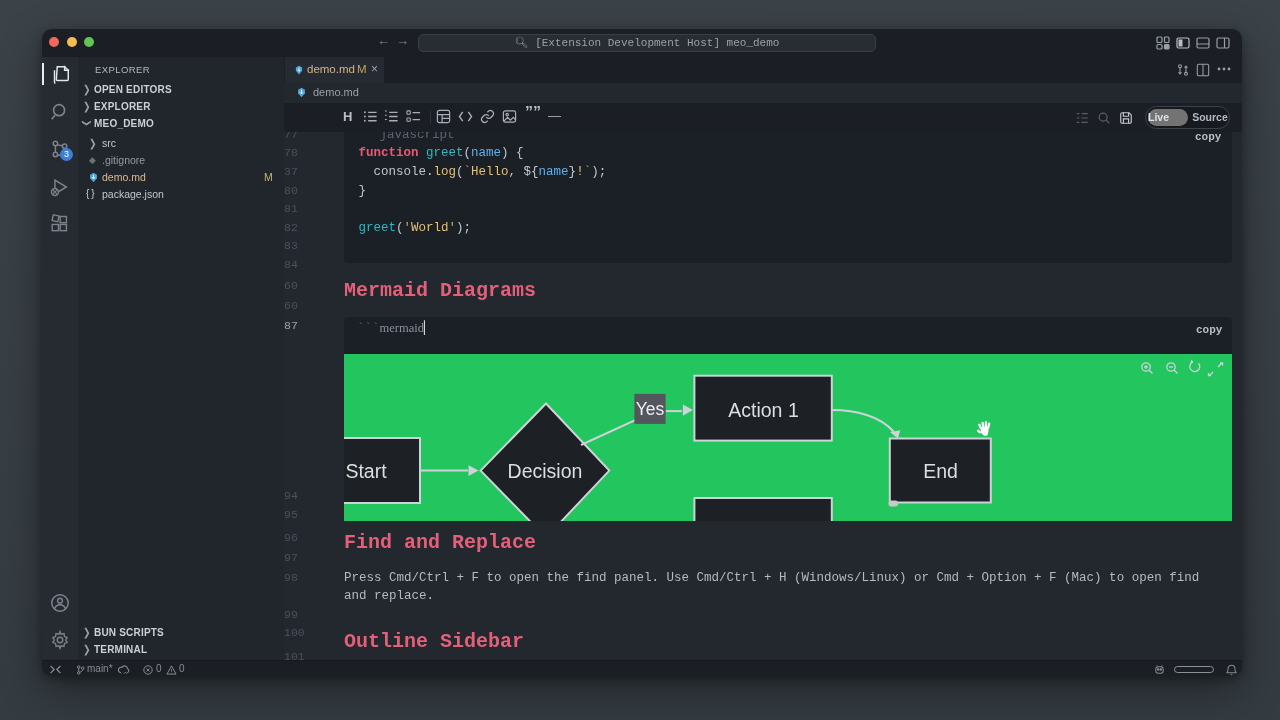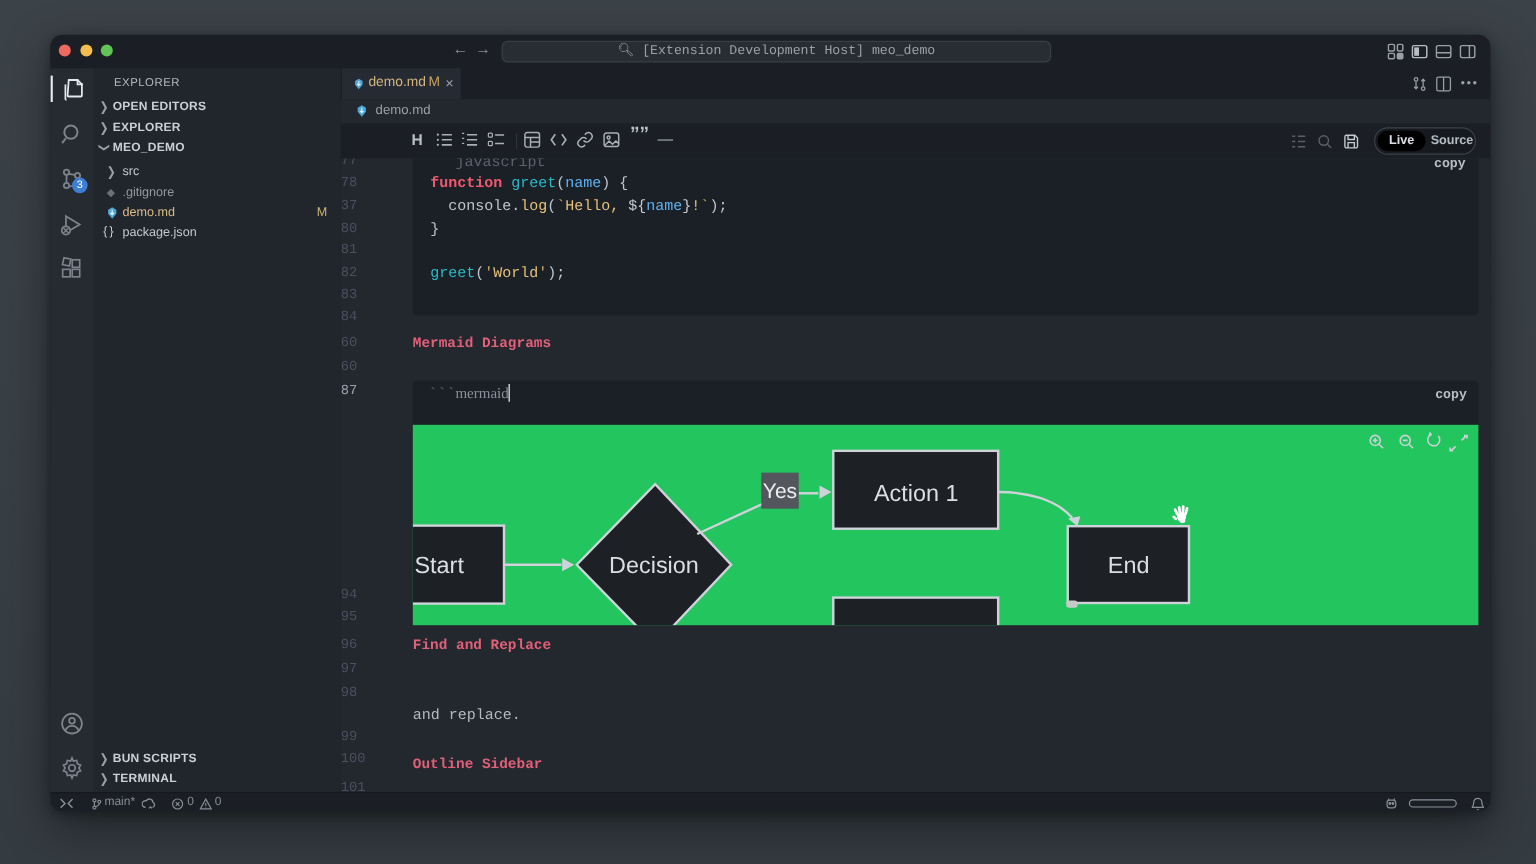--- a/index.html
+++ b/index.html
@@ -24,21 +24,21 @@
   #editor{position:absolute;left:242px;top:28px;width:958px;height:603px;background:#23272e;}
   #tabbar{position:absolute;left:0;top:0;width:958px;height:26px;background:#1b1e24;}
   #tab1{position:absolute;left:1px;top:0;width:99px;height:26px;background:#262b33;color:#d3b57f;font-size:11.5px;}
   #crumbs{position:absolute;left:0;top:26px;width:958px;height:20px;color:#9aa0a8;font-size:11px;background:#23272e;}
   #mdtoolbar{position:absolute;left:0;top:46px;width:958px;height:29px;background:#1b1e24;color:#a9afb8;}
   .tbi{position:absolute;top:7px;height:15px;line-height:15px;}
   #content{position:absolute;left:0;top:75px;width:958px;height:528px;background:#23272e;overflow:hidden;font-family:"Liberation Mono",monospace;}
   .lnum{position:absolute;width:38px;left:0;font-size:11.5px;color:#49505e;font-family:"Liberation Mono",monospace;}
   .cur{color:#99a1ad;}
   .codeline{position:absolute;left:74.5px;font-size:12.5px;white-space:pre;color:#bfc5ce;font-family:"Liberation Mono",monospace;}
-  .mdh{position:absolute;left:60px;font-size:12px;font-weight:bold;color:#e2607a;font-family:"Liberation Mono",monospace;white-space:pre;}
+  .mdh{position:absolute;left:60px;font-size:20px;font-weight:bold;color:#e2607a;font-family:"Liberation Mono",monospace;white-space:pre;}
   .copylab{position:absolute;font-size:11px;font-weight:bold;color:#b9bec6;font-family:"Liberation Mono",monospace;}
   #codeblock{position:absolute;left:60px;top:0px;width:888px;height:130.5px;background:#1b1f26;border-radius:0 0 4px 4px;}
   #mermaidblock{position:absolute;left:60px;top:185px;width:888px;height:185.5px;background:#1b1f26;border-radius:4px;}
   #mermaidinner{position:absolute;left:0px;top:37px;width:888px;height:166.5px;background:#22c55e;overflow:hidden;}
   .kw{color:#ef596f;font-weight:bold;}
   .fn{color:#2bbac5;}
   .par{color:#5fb0ef;}
   .str{color:#e5c07b;}
   .strq{color:#c8a868;}
   .dim{color:#5c6370;}
@@ -237,21 +237,21 @@
         </svg>
       <svg class="abs" style="left:813px;top:8px;opacity:.45" width="14" height="14" viewBox="0 0 16 16" fill="none" stroke="#a9afb8" stroke-width="1.4">
           <circle cx="7" cy="7" r="4.5"></circle>
           <line x1="10.5" y1="10.5" x2="14" y2="14"></line>
         </svg>
       <svg class="abs" style="left:835px;top:8px" width="14" height="14" viewBox="0 0 16 16" fill="none" stroke="#c6cbd2" stroke-width="1.3">
           <path d="M2 3.5A1.5 1.5 0 0 1 3.5 2h8L14 4.5v8a1.5 1.5 0 0 1-1.5 1.5h-9A1.5 1.5 0 0 1 2 12.5z"></path>
           <path d="M5 2v4h6V2M5 14v-5h6v5"></path>
         </svg>
       <div class="abs" style="left:861px;top:2.5px;width:85px;height:23px;border:1px solid #3c424a;border-radius:12px;background:#16191e;">
-        <div class="abs" style="left:2px;top:2px;width:40px;height:17px;background:#000000;border-radius:9px;color:#dde0e5;font-size:10.5px;font-weight:bold;text-align:center;line-height:17px;">Live</div>
+        <div class="abs" style="left:2px;top:2px;width:40px;height:17px;background:#737373;border-radius:9px;color:#dde0e5;font-size:10.5px;font-weight:bold;line-height:17px;">Live</div>
         <div class="abs" style="left:44px;top:2px;width:40px;height:17px;color:#b4bac2;font-size:10.5px;font-weight:bold;text-align:center;line-height:17px;">Source</div>
       </div>
     </div>
     <div id="content">
 
       <div class="lnum" style="top:-4.3px;">77</div>
       <div class="lnum" style="top:14.3px;">78</div>
       <div class="lnum" style="top:32.9px;">37</div>
       <div class="lnum" style="top:51.5px;">80</div>
       <div class="lnum" style="top:70.1px;">81</div>
@@ -325,20 +325,21 @@
               <line x1="6.3" y1="8" x2="5.6" y2="3.3"></line>
               <line x1="8.8" y1="8" x2="9" y2="2.7"></line>
               <line x1="11" y1="8.8" x2="12.2" y2="4.2"></line>
               <line x1="2.8" y1="12.8" x2="1" y2="11.2"></line>
             </g>
           </svg>
         </div>
       </div>
 
       <div class="mdh" style="top:398.6px;">Find and Replace</div>
+      <div class="codeline" style="left:60px;top:438.7px;font-size:12.5px;color:#b4bac3;">Press Cmd/Ctrl + F to open the find panel. Use Cmd/Ctrl + H (Windows/Linux) or Cmd + Option + F (Mac) to open find</div>
       <div class="codeline" style="left:60px;top:457.4px;font-size:12.5px;color:#b4bac3;">and replace.</div>
       <div class="mdh" style="top:497.8px;">Outline Sidebar</div>
     </div>
   </div>
 
   <div id="statusbar">
     <svg class="abs" style="left:7px;top:4px" width="13" height="9" viewBox="0 0 14 10" fill="none" stroke="#8b9199" stroke-width="1.3">
         <path d="M1.5 1l4 4-4 4M12.5 1l-4 4 4 4"></path>
       </svg>
     <svg class="abs" style="left:34px;top:3.5px" width="9" height="10" viewBox="0 0 10 11" fill="none" stroke="#868c95" stroke-width="1.1">

